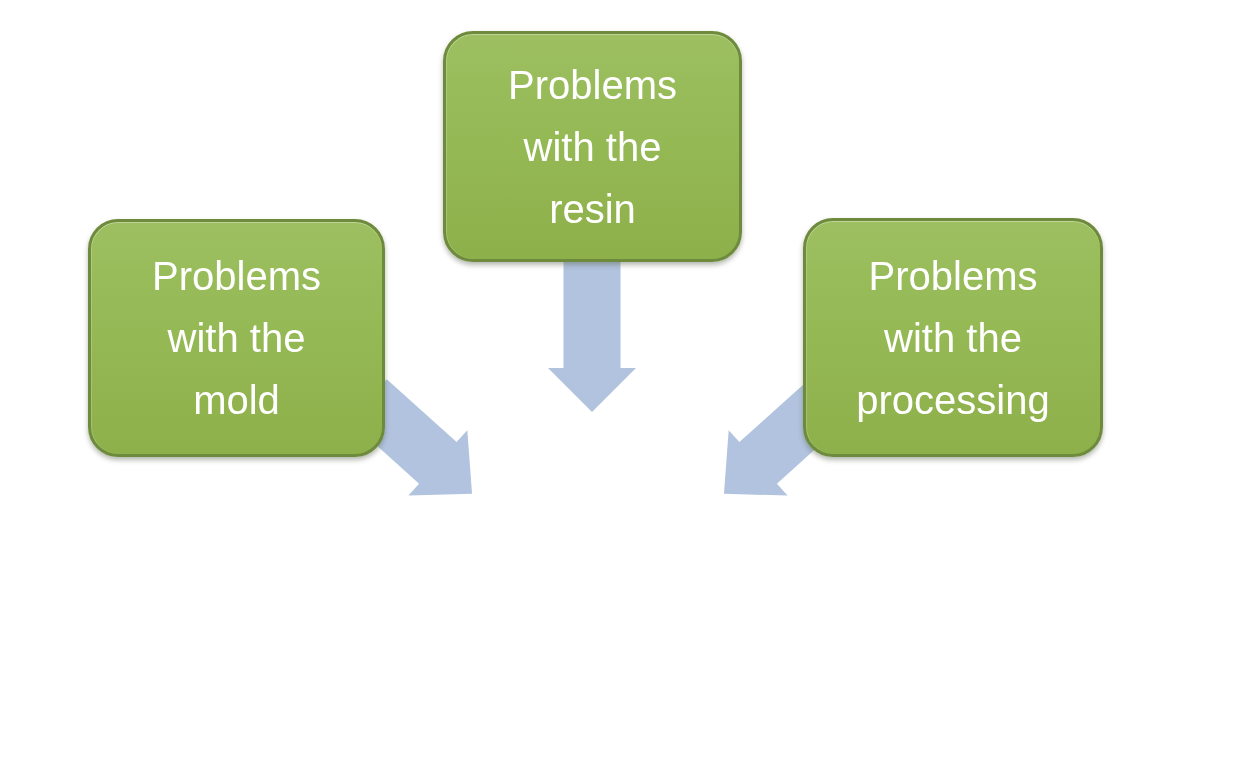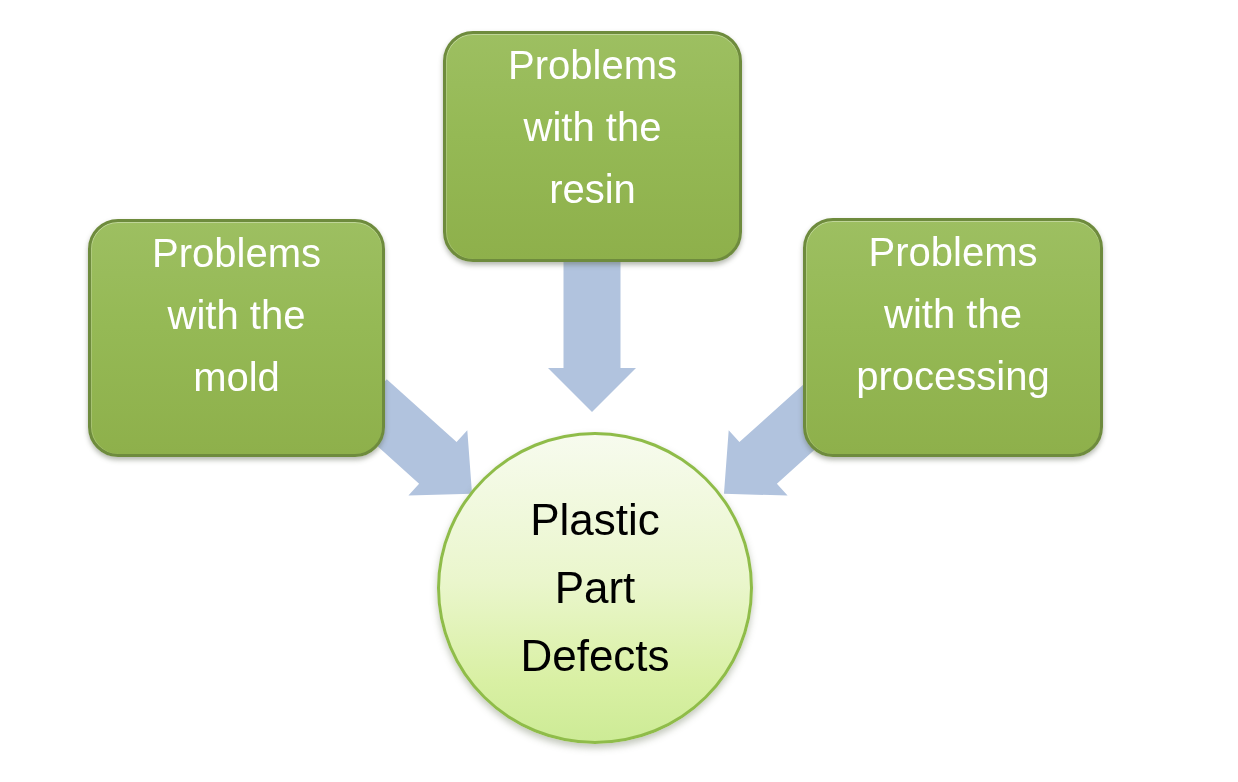--- a/index.html
+++ b/index.html
@@ -30,21 +30,21 @@
     position: absolute;
     z-index: 2;
     box-sizing: border-box;
     border: 3px solid #6E8B3D;
     border-radius: 30px;
     background: linear-gradient(180deg, #9DBF61 0%, #95B955 45%, #8EB04B 100%);
     box-shadow: 0 3px 5px rgba(90, 100, 80, 0.45),
                 inset 0 1px 0 rgba(255, 255, 255, 0.35),
                 inset 1px 0 0 rgba(255, 255, 255, 0.2);
     display: flex;
-    align-items: flex-start;
+    align-items: center;
     justify-content: center;
     text-align: center;
   }
   .cause-label {
     color: #FFFFFF;
     font-size: 40px;
     line-height: 62px;
     white-space: pre-line;
     text-align: center;
   }
@@ -101,19 +101,14 @@
 with the
 resin</span>
   </div>
 
   <div class="cause-box box-processing">
     <span class="cause-label">Problems
 with the
 processing</span>
   </div>
 
-  <div class="hub">
-    <span class="hub-label">Plastic
-Part
-Defects</span>
-  </div>
 
 </div>
 
 </body></html>

